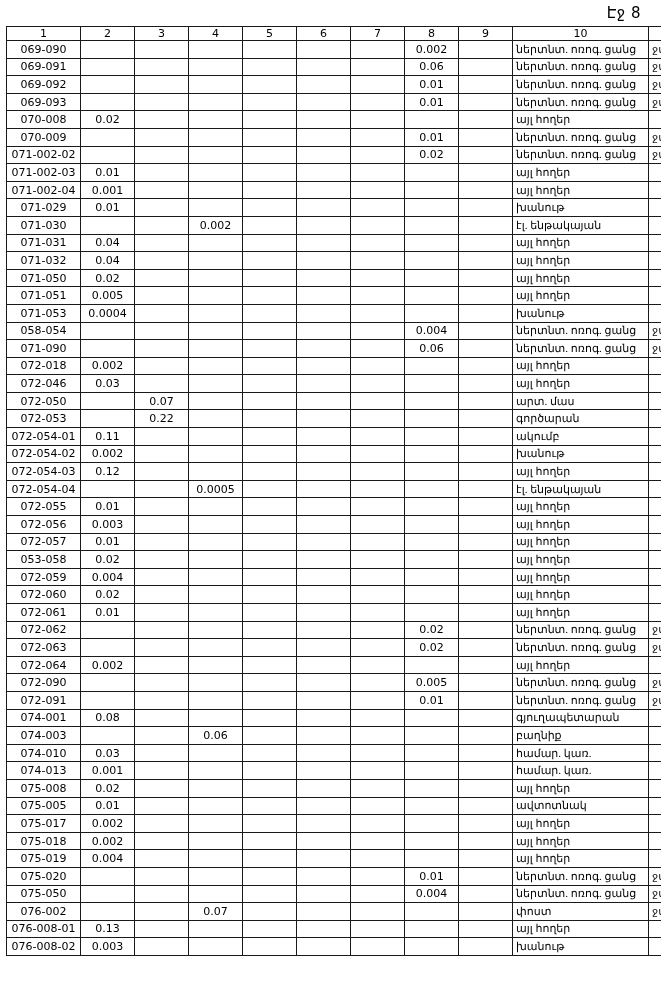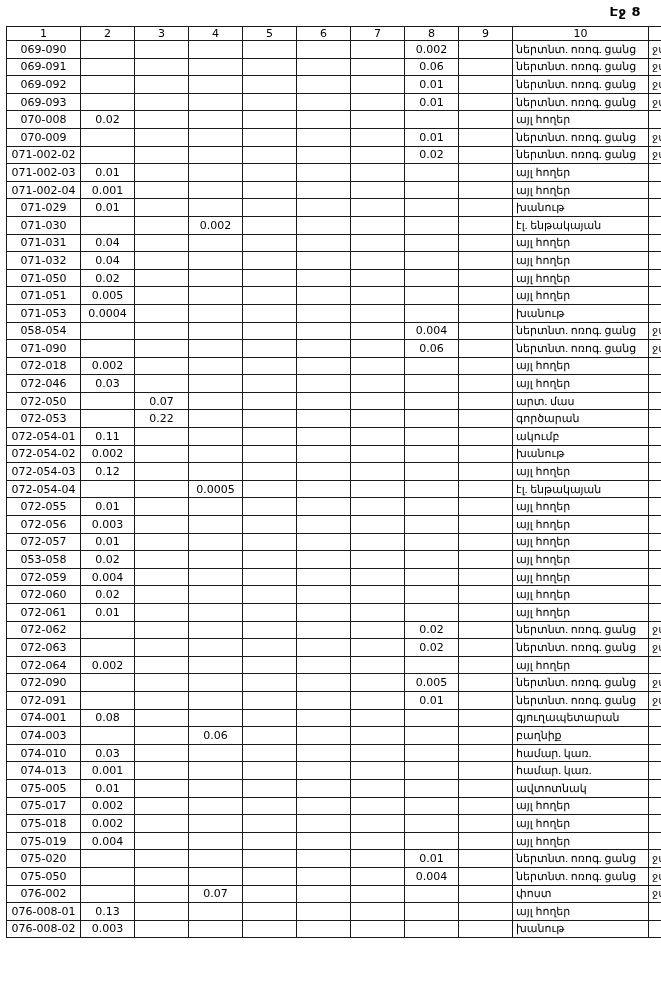--- a/index.html
+++ b/index.html
@@ -12,22 +12,22 @@
     height: 986px;
     position: relative;
     font-family: "DejaVu Sans", sans-serif;
     color: #000;
     overflow: hidden;
   }
   .page-label {
     position: absolute;
     top: 4px;
     right: 20px;
-    font-size: 13px;
-    font-weight: bold;
+    font-size: 15px;
+    font-weight: normal;
     letter-spacing: 0.5px;
   }
   table.doc-table {
     position: absolute;
     left: 6px;
     top: 26px;
     border-collapse: collapse;
     table-layout: fixed;
     width: 656px;
   }
@@ -631,20 +631,33 @@
         <td class="col-num"></td>
         <td class="col-num"></td>
         <td class="col-num"></td>
         <td class="col-num"></td>
         <td class="col-num"></td>
         <td class="col-num"></td>
         <td class="col-desc">համար. կառ.</td>
         <td class="col-margin"></td>
       </tr>
       <tr>
+        <td class="col-code">075-008</td>
+        <td class="col-num">0.02</td>
+        <td class="col-num"></td>
+        <td class="col-num"></td>
+        <td class="col-num"></td>
+        <td class="col-num"></td>
+        <td class="col-num"></td>
+        <td class="col-num"></td>
+        <td class="col-num"></td>
+        <td class="col-desc">այլ հողեր</td>
+        <td class="col-margin"></td>
+      </tr>
+      <tr>
         <td class="col-code">075-005</td>
         <td class="col-num">0.01</td>
         <td class="col-num"></td>
         <td class="col-num"></td>
         <td class="col-num"></td>
         <td class="col-num"></td>
         <td class="col-num"></td>
         <td class="col-num"></td>
         <td class="col-num"></td>
         <td class="col-desc">ավտոտնակ</td>

